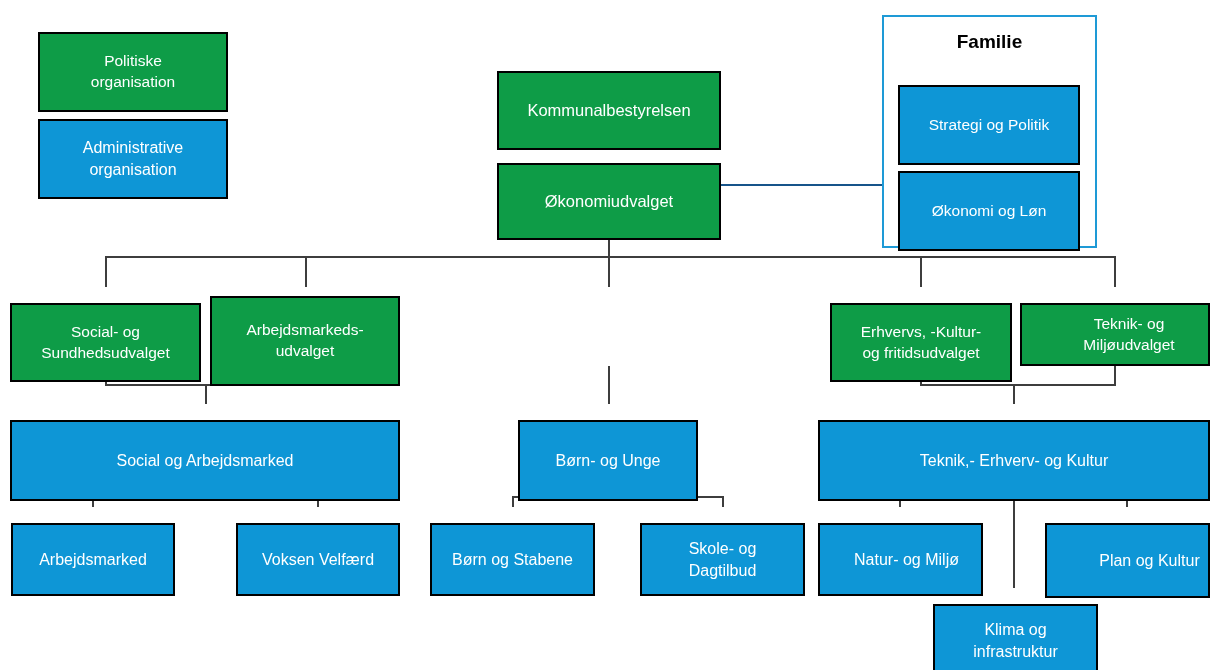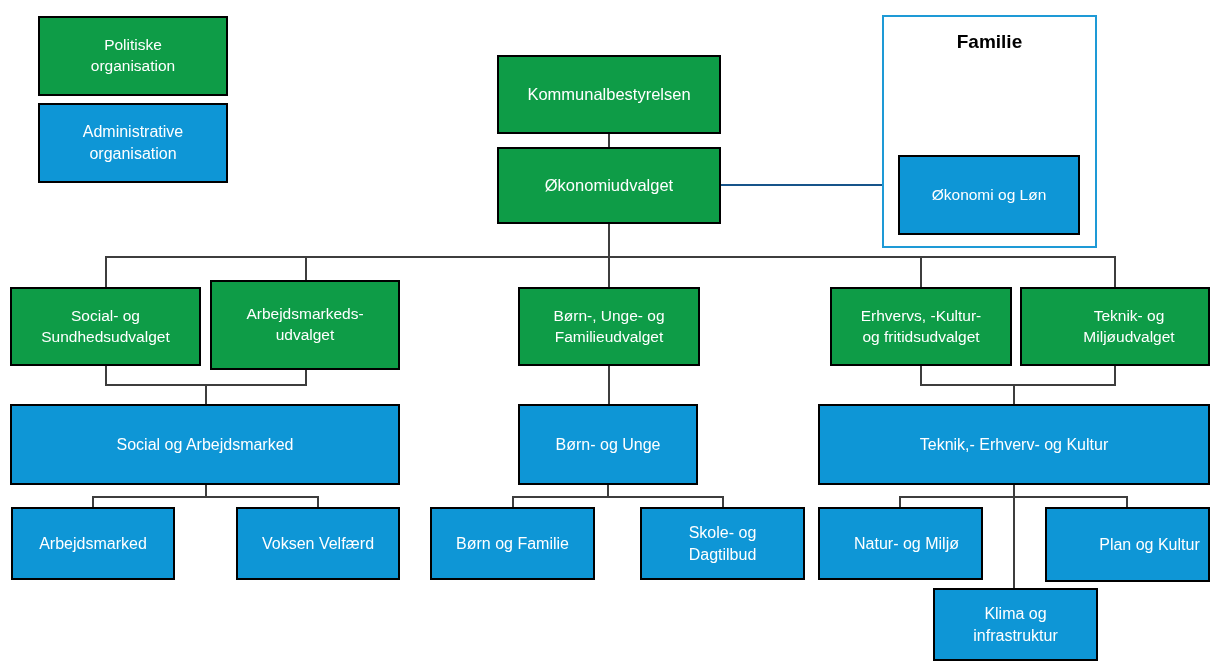--- a/index.html
+++ b/index.html
@@ -12,20 +12,21 @@
   }
   .node{
     position:absolute;
     display:flex;align-items:center;justify-content:center;
     text-align:center;
     box-sizing:border-box;
     color:#ffffff;
     line-height:1.35;
     white-space:pre-line;
     z-index:2;
+    margin-top:16px;
   }
   .green{background:#0e9c47;border:2px solid #000000;font-size:15.5px;}
   .blue{background:#0e96d6;border:2px solid #000000;font-size:16px;}
   .toplvl{font-size:16.5px;}
   .stabene-wrap{
     position:absolute;
     left:882px;top:15px;width:215px;height:233px;
     box-sizing:border-box;
     background:#ffffff;
     border:2px solid #1e9ad6;
@@ -48,40 +49,39 @@
 organisation</div>
   <div class="node blue" style="left:38px;top:103px;width:190px;height:80px;text-align:center;">Administrative
 organisation</div>
 
   <div class="node green toplvl" style="left:497px;top:55px;width:224px;height:79px;">Kommunalbestyrelsen</div>
   <div class="node green toplvl" style="left:497px;top:147px;width:224px;height:77px;">Økonomiudvalget</div>
 
   <div class="stabene-wrap">
     <div class="stabene-title">Familie</div>
   </div>
+  <div class="node blue" style="left:898px;top:69px;width:182px;height:80px;font-size:15.5px;">Strategi og Politik</div>
   <div class="node blue" style="left:898px;top:155px;width:182px;height:80px;font-size:15.5px;">Økonomi og Løn</div>
 
   <div class="node green" style="left:10px;top:287px;width:191px;height:79px;">Social- og
 Sundhedsudvalget</div>
   <div class="node green" style="left:210px;top:280px;width:190px;height:90px;">Arbejdsmarkeds-
 udvalget</div>
-  <div class="node green" style="left:518px;top:287px;width:182px;height:79px;">Børn-, Unge- og
-Familieudvalget</div>
   <div class="node green" style="left:830px;top:287px;width:182px;height:79px;">Erhvervs, -Kultur-
 og fritidsudvalget</div>
-  <div class="node green" style="left:1020px;top:287px;width:190px;height:79px;padding-left:28px;">Teknik- og
+  <div class="node green" style="left:1020px;top:287px;width:190px;height:63px;padding-left:28px;">Teknik- og
 Miljøudvalget</div>
 
   <div class="node blue" style="left:10px;top:404px;width:390px;height:81px;">Social og Arbejdsmarked</div>
   <div class="node blue" style="left:518px;top:404px;width:180px;height:81px;">Børn- og Unge</div>
   <div class="node blue" style="left:818px;top:404px;width:392px;height:81px;">Teknik,- Erhverv- og Kultur</div>
 
   <div class="node blue" style="left:11px;top:507px;width:164px;height:73px;">Arbejdsmarked</div>
   <div class="node blue" style="left:236px;top:507px;width:164px;height:73px;">Voksen Velfærd</div>
-  <div class="node blue" style="left:430px;top:507px;width:165px;height:73px;">Børn og Familie</div>
+  <div class="node blue" style="left:430px;top:507px;width:165px;height:73px;">Børn og Stabene</div>
   <div class="node blue" style="left:640px;top:507px;width:165px;height:73px;">Skole- og
 Dagtilbud</div>
   <div class="node blue" style="left:818px;top:507px;width:165px;height:73px;padding-left:12px;">Natur- og Miljø</div>
   <div class="node blue" style="left:1045px;top:507px;width:165px;height:75px;padding-left:44px;">Plan og Kultur</div>
   <div class="node blue" style="left:933px;top:588px;width:165px;height:73px;">Klima og
 infrastruktur</div>
 
   <div class="line" style="left:608px;top:134px;width:2px;height:14px;"></div>
   <div class="line bluelink" style="left:721px;top:184px;width:161px;height:2px;"></div>
   <div class="line" style="left:608px;top:224px;width:2px;height:33px;"></div>

